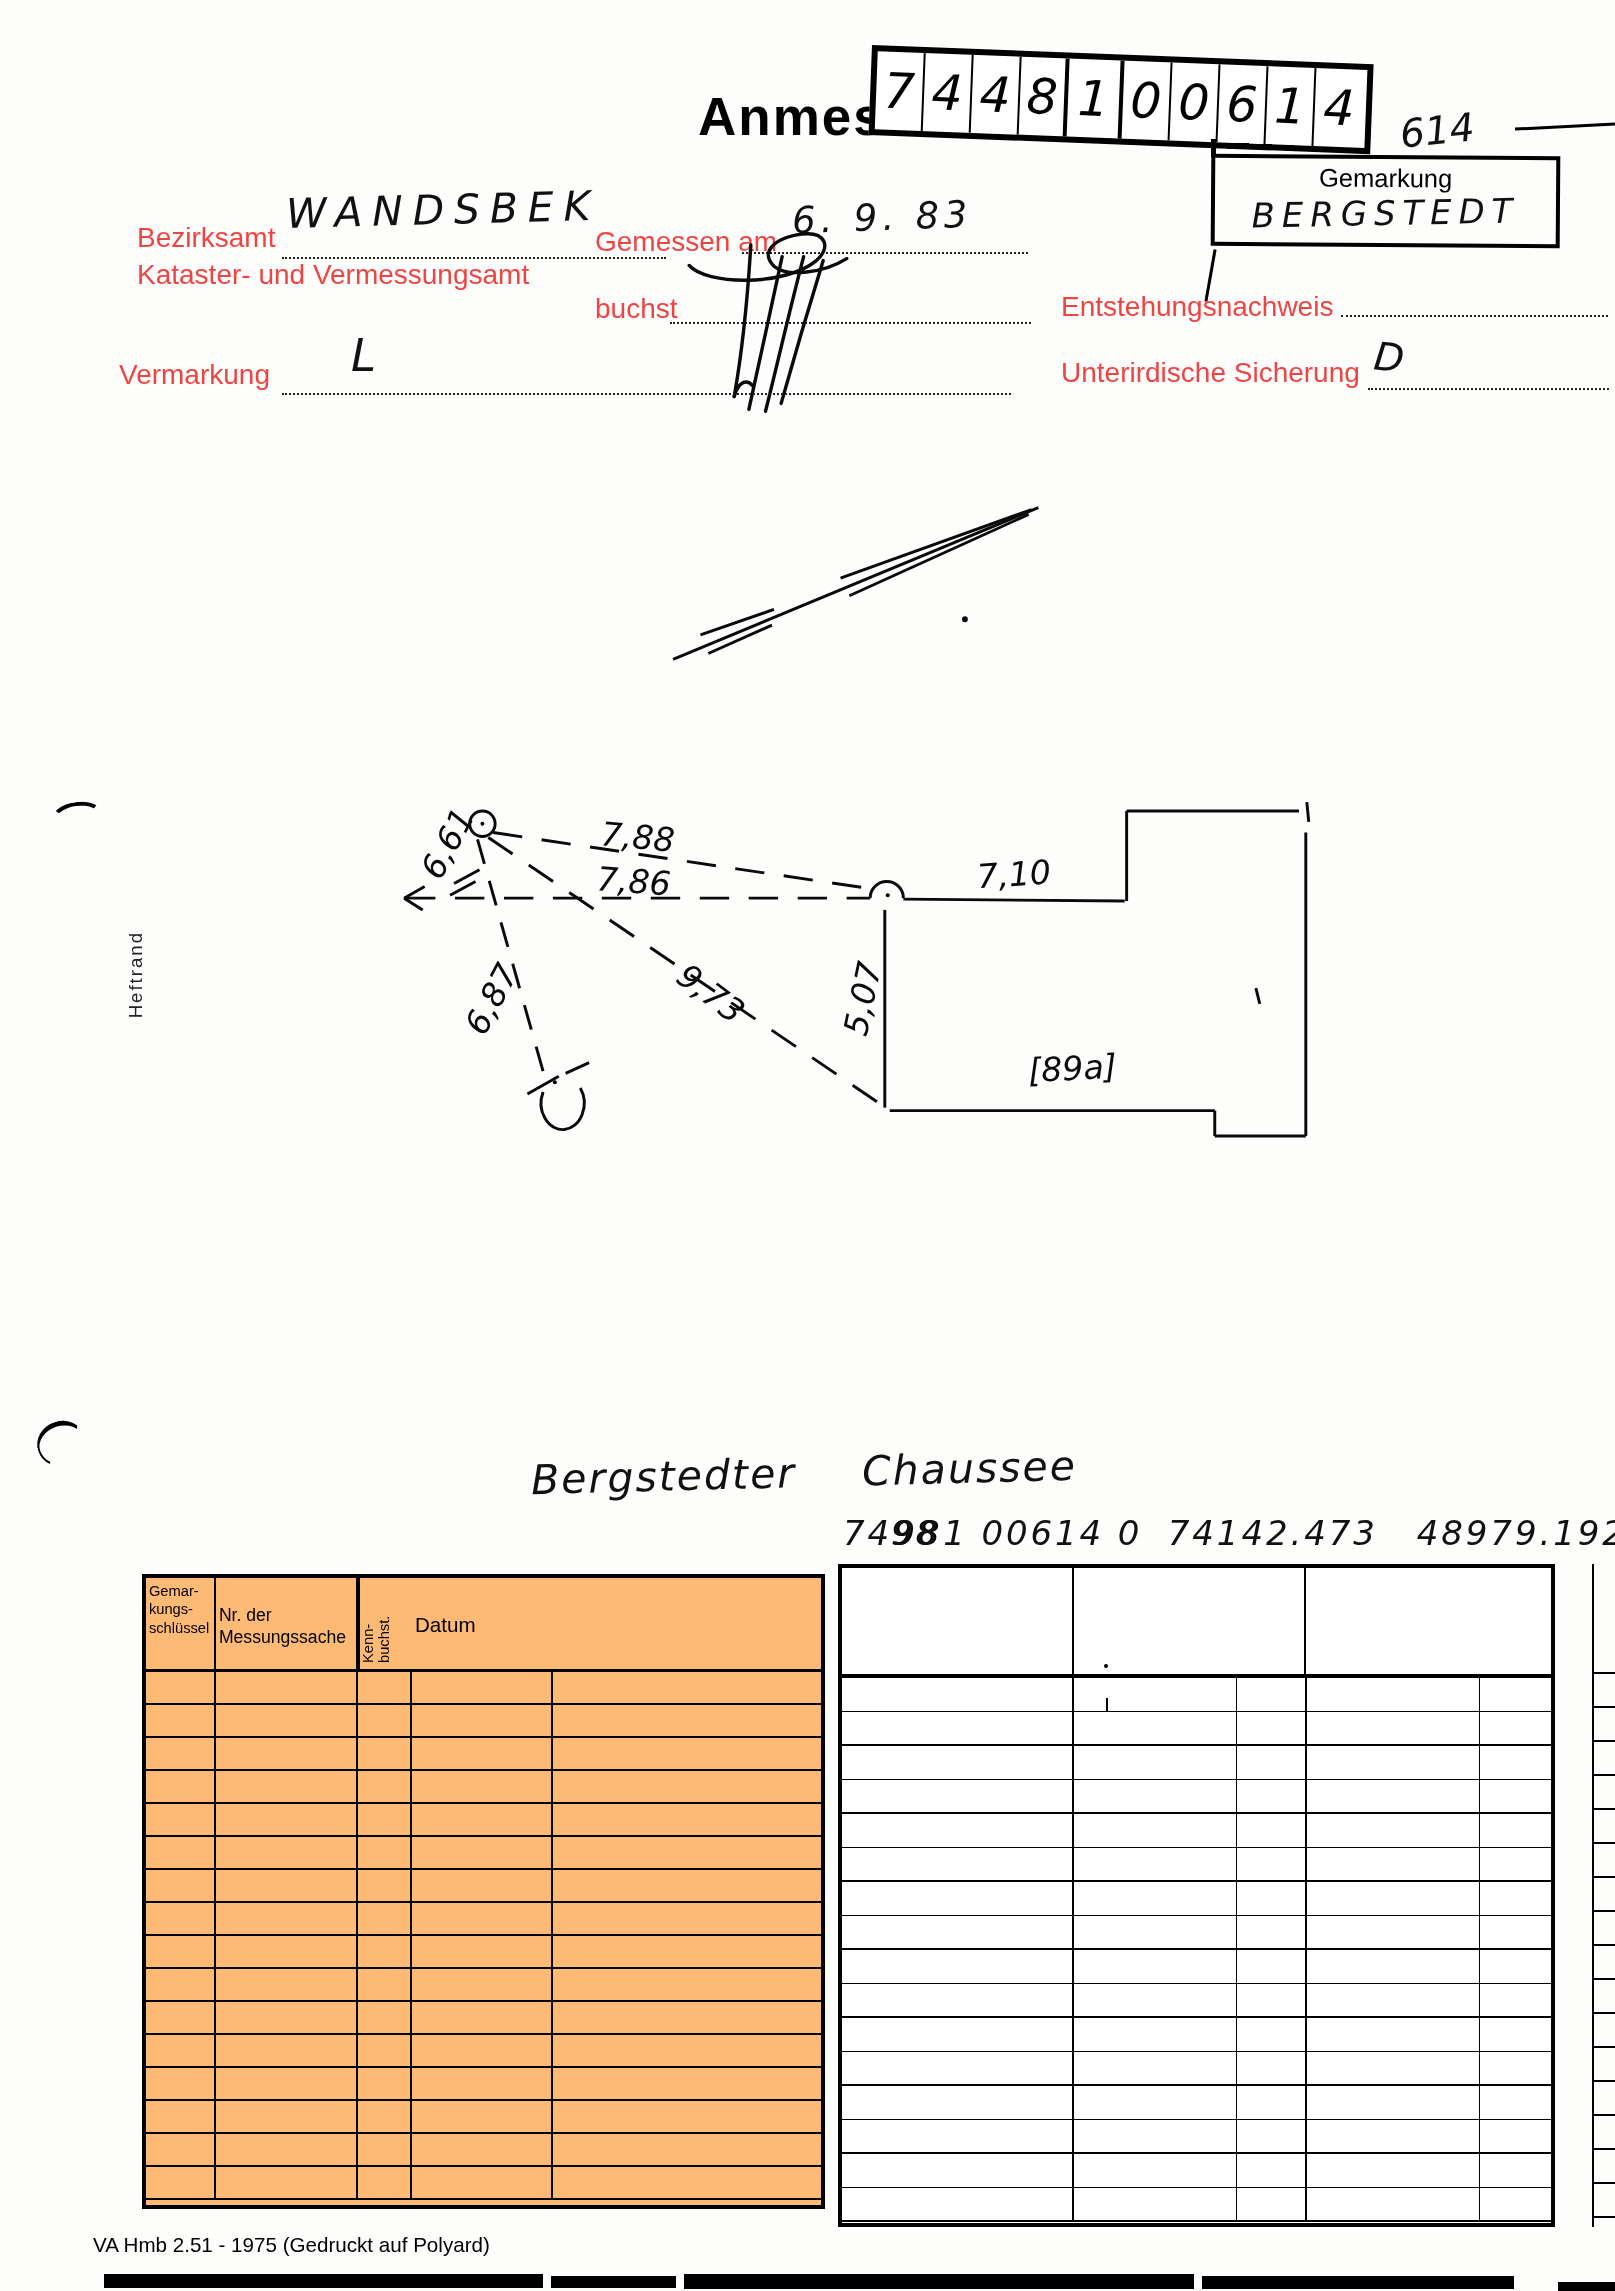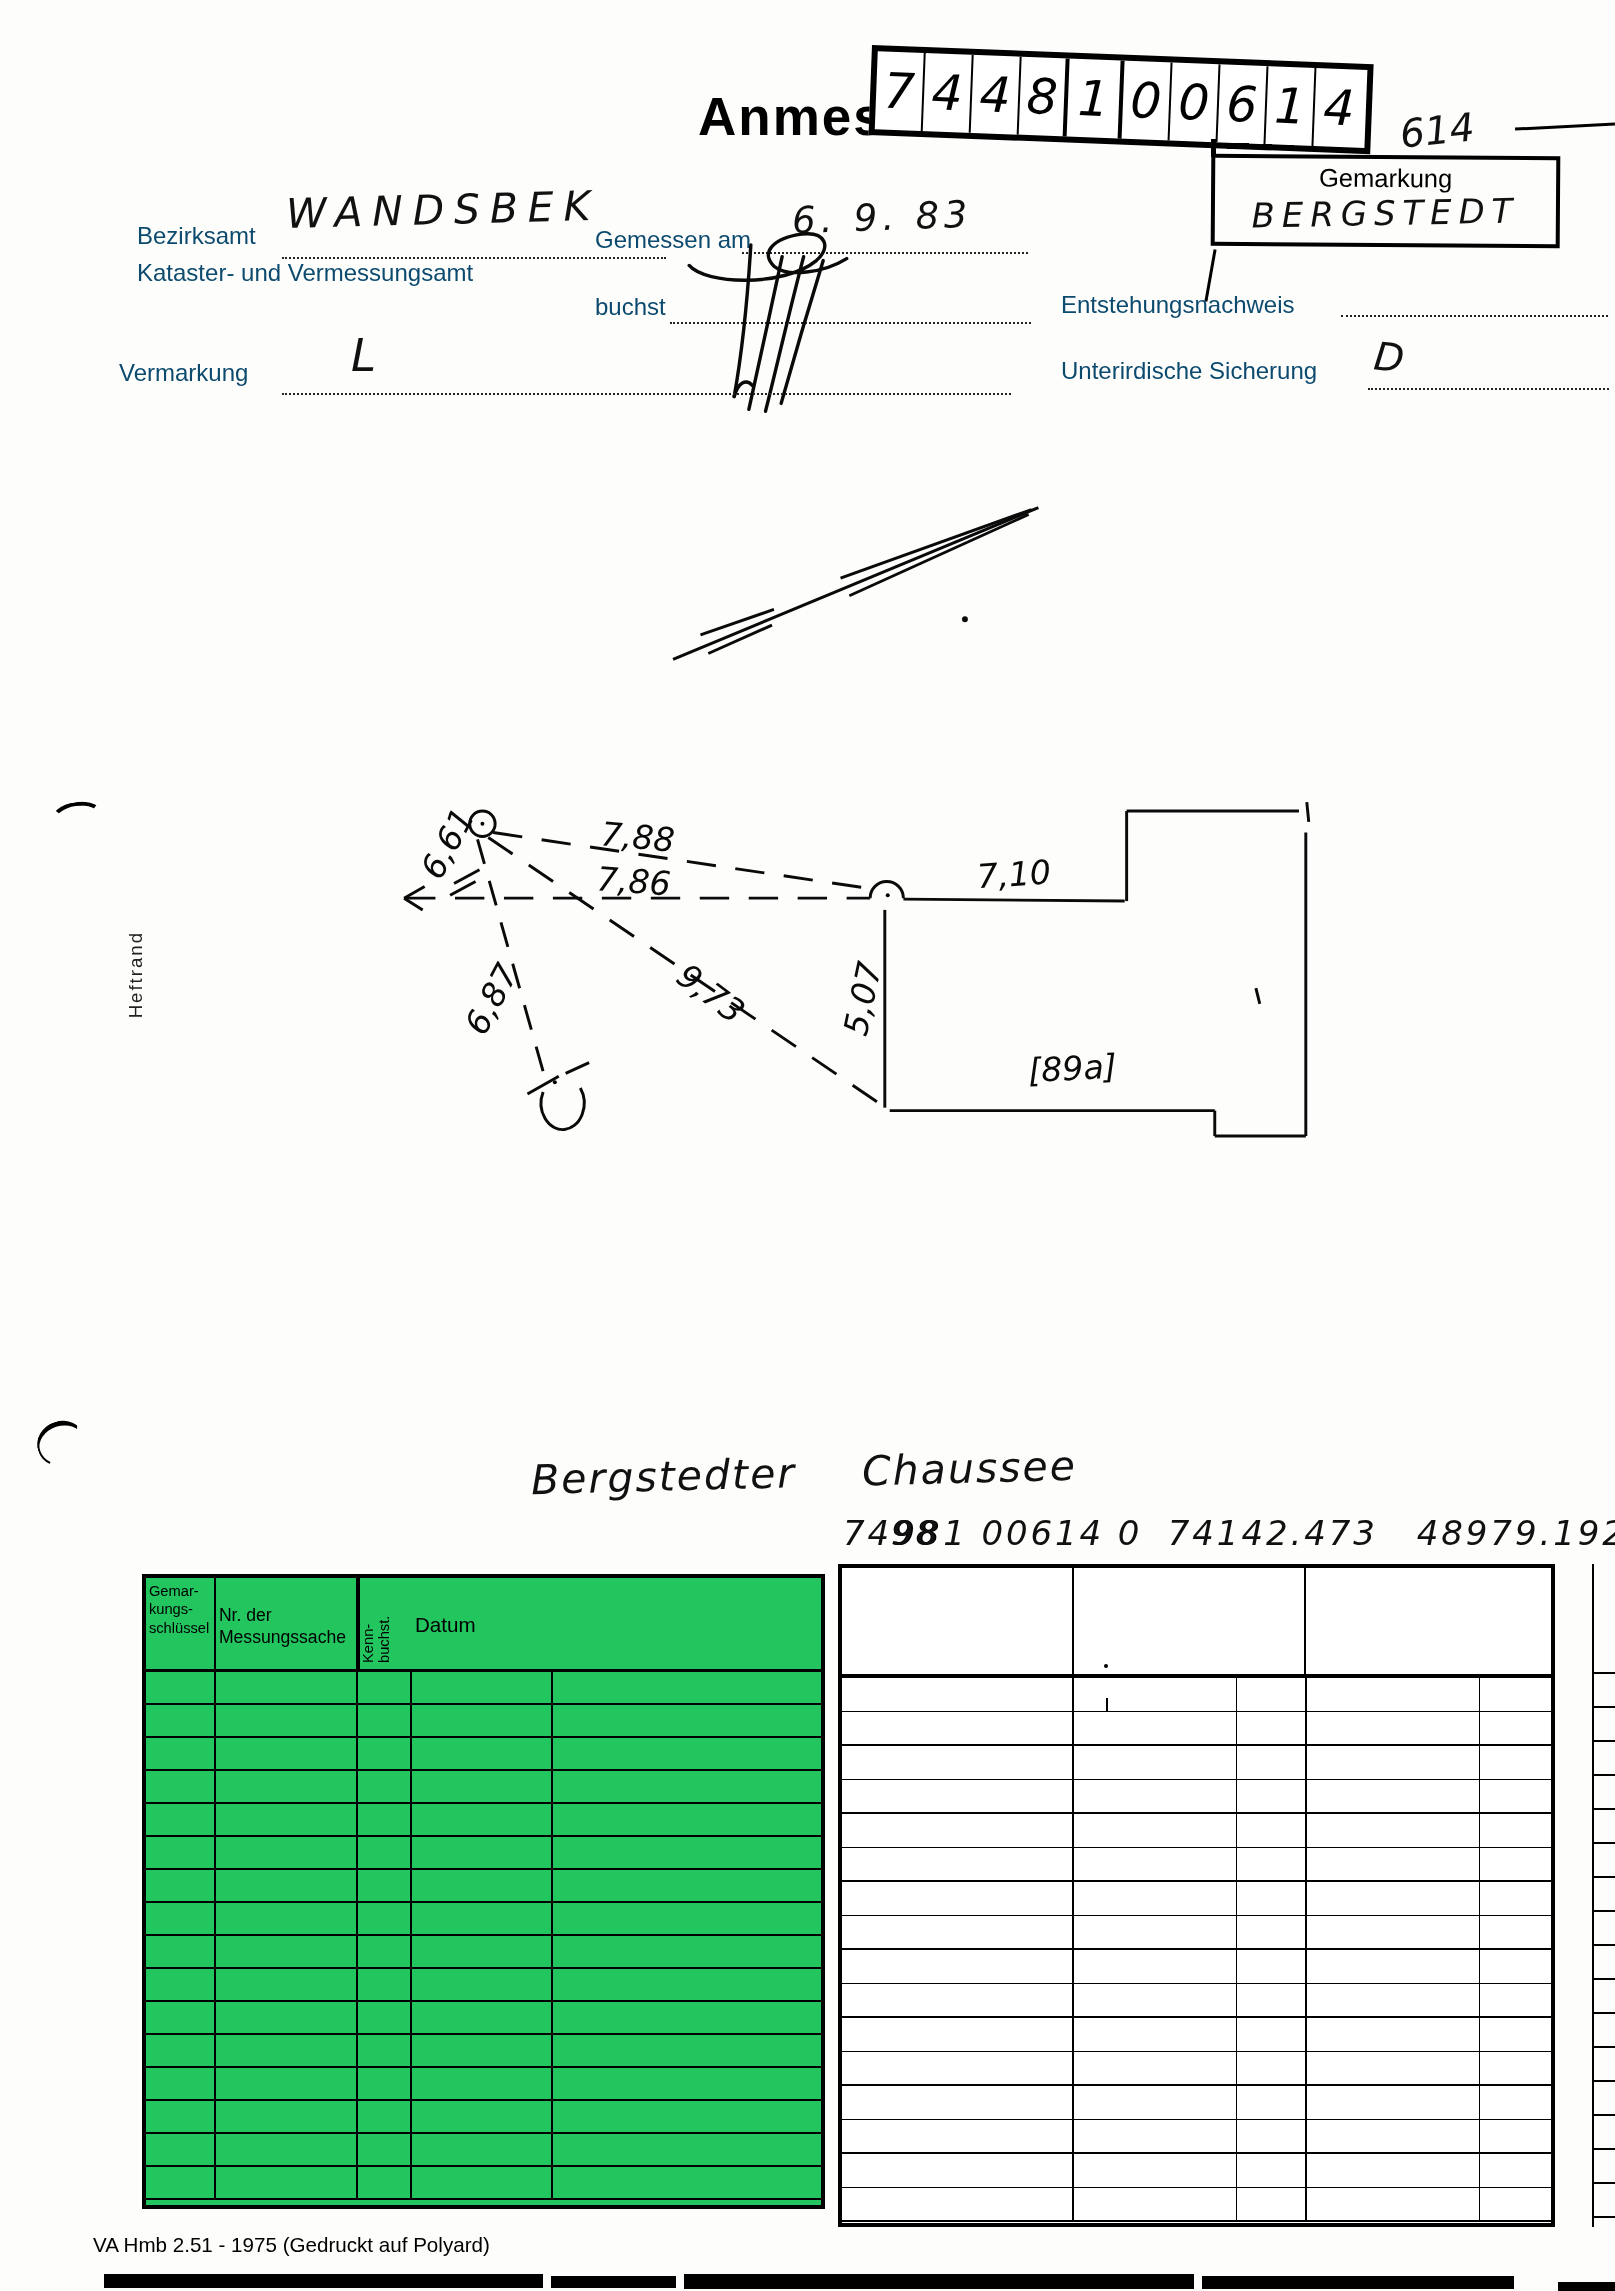--- a/index.html
+++ b/index.html
@@ -1,36 +1,36 @@
 <!DOCTYPE html>
 <html><head>
 <meta charset="utf-8">
 <style>
   *{box-sizing:border-box;margin:0;padding:0}
   body{background:#888;font-family:"Liberation Sans",sans-serif}
   .page{position:relative;width:1615px;height:2292px;background:#fdfdfc;color:#000;overflow:hidden;margin:0 auto}
   .abs{position:absolute}
-  .lbl{font-size:24px;white-space:nowrap;color:#0c4a6e}
+  .lbl{font-size:28px;white-space:nowrap;color:#ef4444}
   .hw{font-family:"DejaVu Sans",sans-serif;font-style:italic;white-space:nowrap;color:#111}
   .dots{border-bottom:2.9px dotted #222;height:0}
   .bar{background:#000}
   
   .numbox{left:872px;top:45px;width:502px;height:90px;border:6.9px solid #000;transform:rotate(2.2deg);transform-origin:left top;display:flex;background:#fff}
   .numbox .cell{width:48px;height:100%;border-right:2px solid #000;display:flex;align-items:center;justify-content:center;font:italic 49px "DejaVu Sans",sans-serif}
   .numbox .cell.wide{width:55px}
   .numbox .cell.thick{border-right-width:4.9px}
   .numbox .cell:last-child{border-right:none}
   .gembox{left:1211px;top:155px;width:349px;height:92px;border:4.9px solid #000;text-align:center;transform:rotate(.4deg)}
   .gembox .glabel{font-size:25.5px;margin-top:4.9px}
   .gembox .gval{font-family:"DejaVu Sans",sans-serif;font-style:italic;font-size:34px;letter-spacing:6.9px;transform:rotate(-1.5deg)}
   
   .sk{stroke:#0a0a0a}
   .sk text{font:italic 34px "DejaVu Sans",sans-serif;fill:#0a0a0a;stroke:none}
   
-  .ltable{left:142px;top:1574px;width:683px;height:635px;border:4.9px solid #000;background:#22c55e}
+  .ltable{left:142px;top:1574px;width:683px;height:635px;border:4.9px solid #000;background:#fdba74}
   .lt-head,.lt-row{display:grid;grid-template-columns:70px 142px 54px 141px 1fr}
   .lt-head{height:94px;border-bottom:3.9px solid #000}
   .lt-head>div,.lt-row>div{border-right:2px solid #000}
   .lt-head>div:last-child,.lt-row>div:last-child{border-right:none}
   .lt-row{height:33px;border-bottom:2px solid #000}
   .lt-head .hc{padding:3.9px 2.9px;white-space:pre-line}
   .hc1{font-size:14.7px;line-height:1.25}
   .hc2{font-size:17.6px;line-height:1.3;padding-top:25.5px!important}
   .hc3{font-size:14.7px;line-height:1.1;writing-mode:vertical-rl;transform:rotate(180deg);padding:5.9px 0 0 7.8px!important}
   .hc4,.hc5{font-size:20.6px;padding-top:35px!important}

